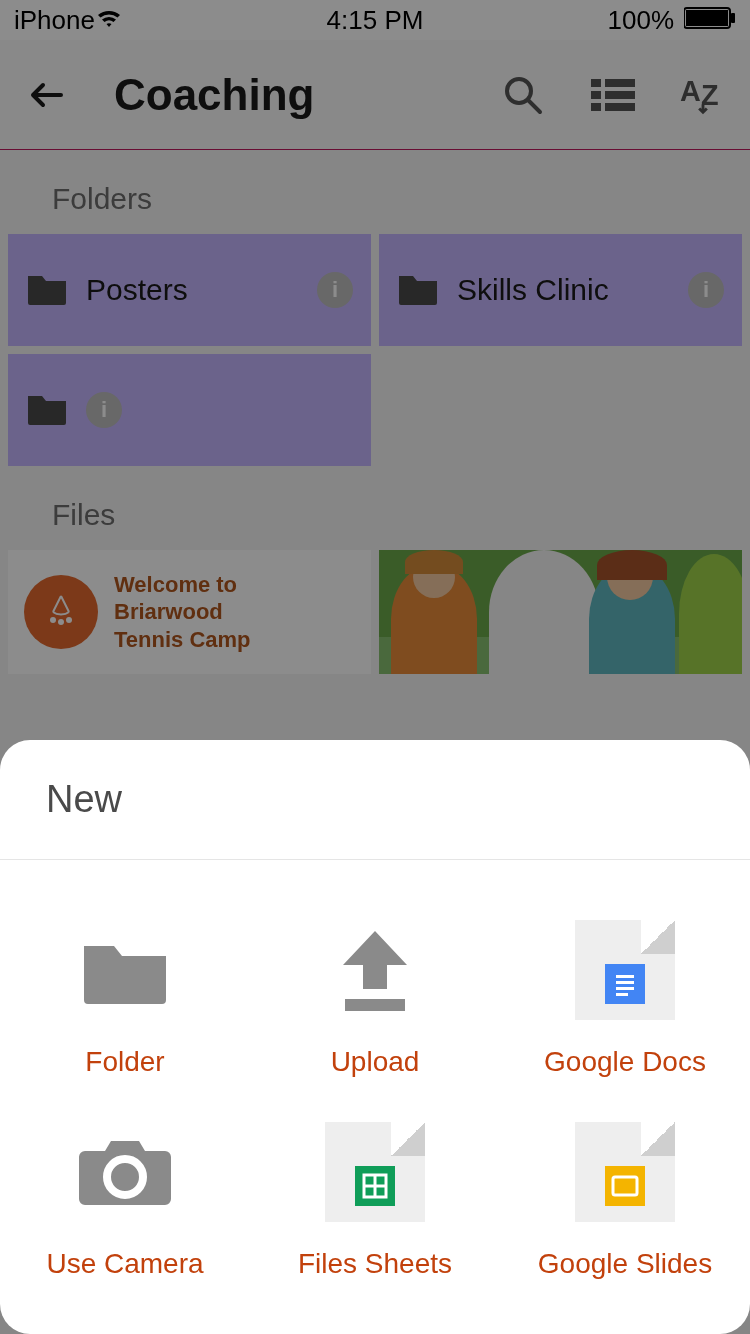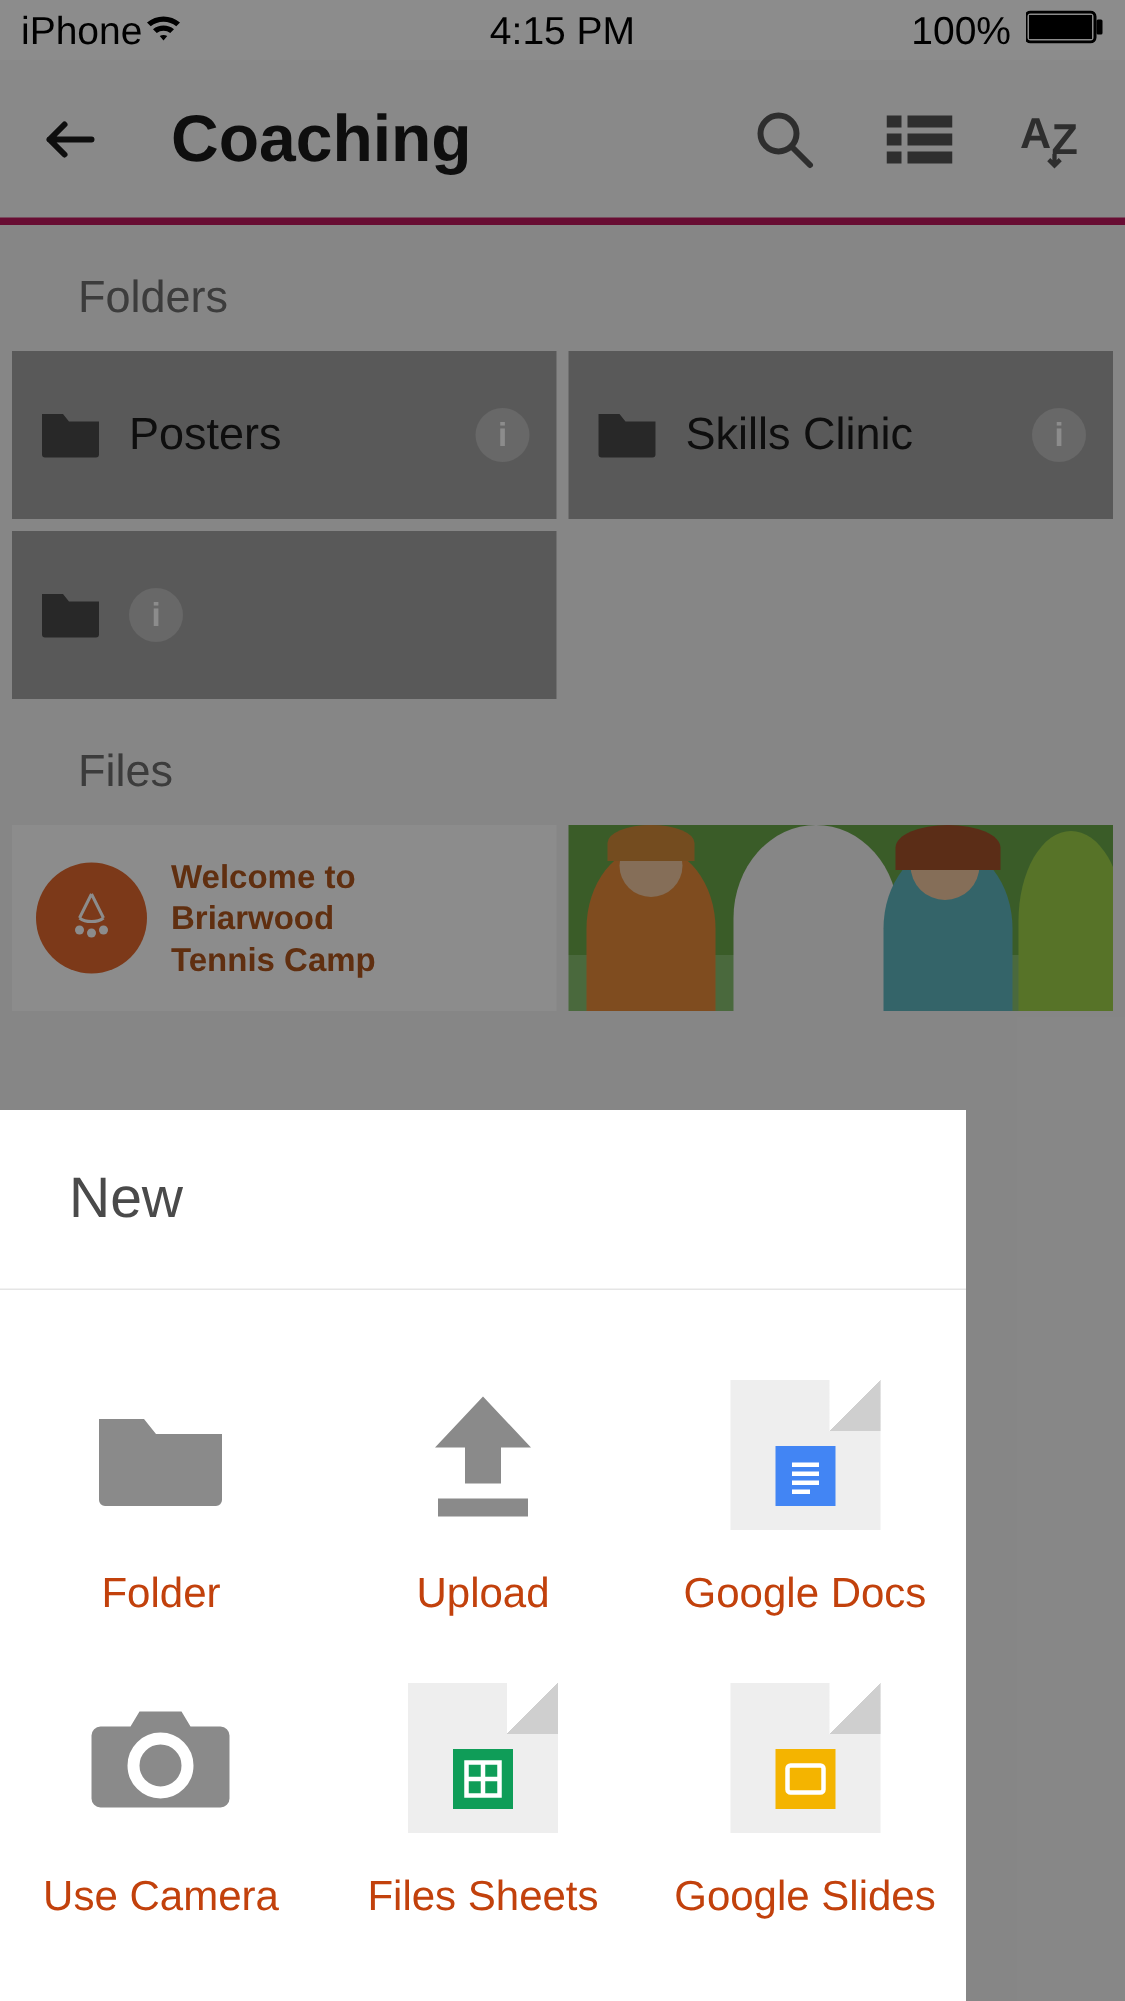--- a/index.html
+++ b/index.html
@@ -30,21 +30,21 @@
       font-size: 26px;
       font-weight: 500;
       color:#000;
     }
     .statusbar .left { display:flex; align-items:center; gap:0; }
     .statusbar .right { display:flex; align-items:center; gap:10px; }
     .header {
       width:100%;
       height:110px;
       background:#fafafa;
-      border-bottom:5px solid #be185d;
+      border-bottom:1px solid #be185d;
       display:flex;
       align-items:center;
       padding: 0 24px;
       gap: 44px;
     }
     .header .title {
       font-size: 44px;
       font-weight:600;
       color:#1a1a1a;
       flex:1;
@@ -60,21 +60,21 @@
       padding: 32px 40px 18px;
       margin-left: 12px;
     }
     .folders {
       display:grid;
       grid-template-columns: 1fr 1fr;
       gap:8px;
       padding: 0 8px;
     }
     .folder-tile {
-      background:#a3a3a3;
+      background:#c4b5fd;
       height:112px;
       display:flex;
       align-items:center;
       padding: 0 18px;
       gap:18px;
     }
     .folder-tile .fname {
       flex:1;
       font-size:30px;
       color:#1a1a1a;
@@ -118,24 +118,25 @@
       line-height:1.25;
     }
     .person {
       position:absolute;
       border-radius:50% 50% 0 0;
     }
     
     .sheet {
       position:absolute;
       left:0; bottom:0;
-      width:644px;
+      width:750px;
       background:#fff;
       z-index: 10;
       padding-bottom: 30px;
+      border-radius: 30px;
     }
     .sheet-head {
       height:120px;
       display:flex;
       align-items:center;
       padding: 0 46px;
       font-size:38px;
       color:#4a4a4a;
       border-bottom:1px solid #e5e5e5;
     }

